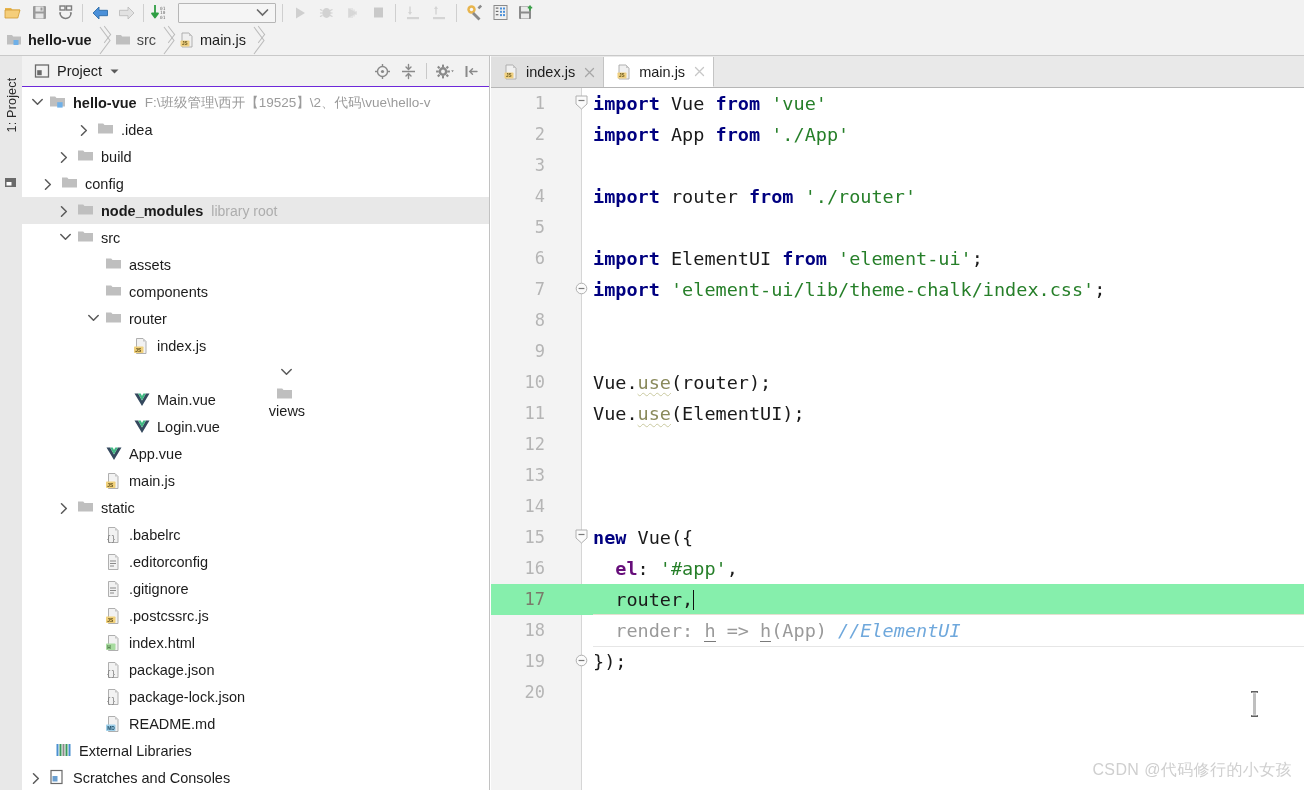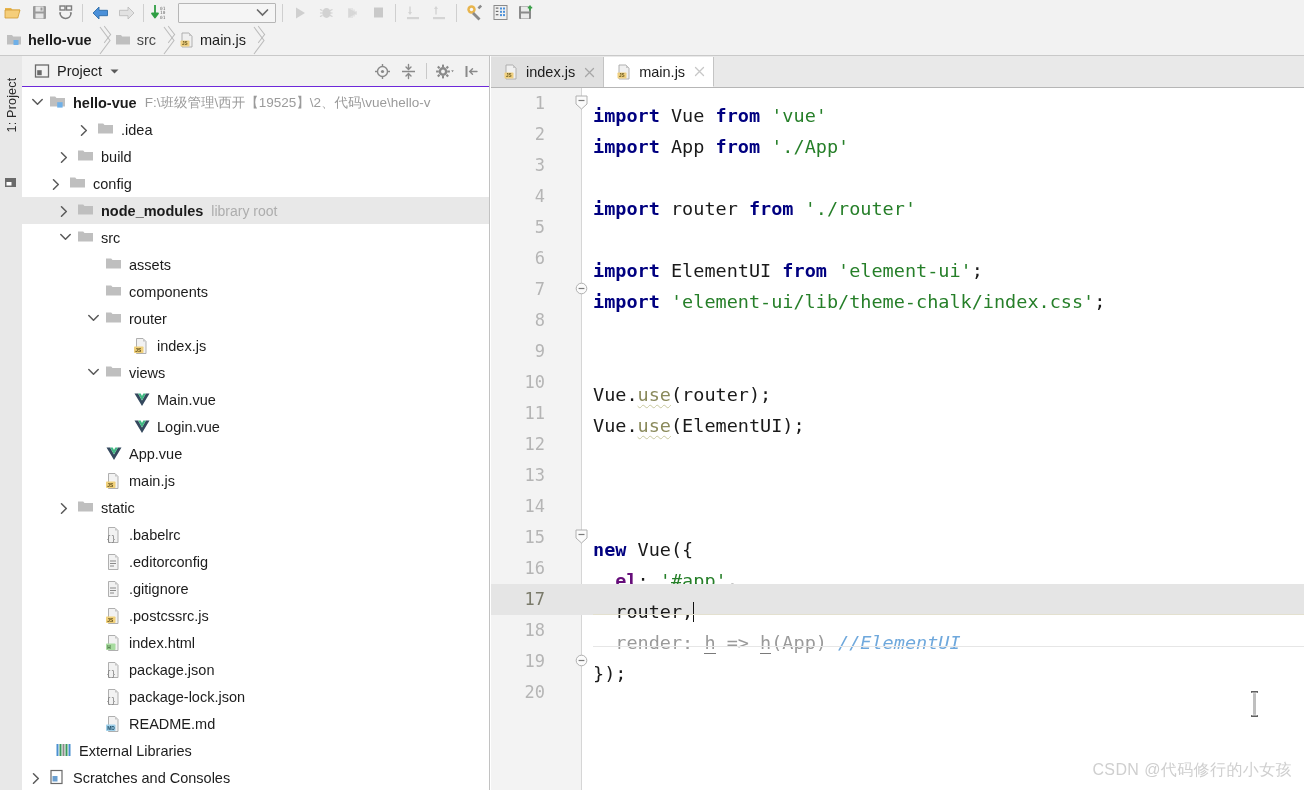--- a/index.html
+++ b/index.html
@@ -113,29 +113,29 @@
   .tab-name{font-size:14.5px;color:#1c1c1c;margin-left:7px;}
   .tab-x{margin-left:9px;opacity:.55;}
 
   .codearea{position:relative;height:703px;background:#ffffff;overflow:hidden;}
   .gutter{
     position:absolute;left:0;top:0;width:90px;height:703px;
     background:#f3f3f3;border-right:1px solid #d6d6d6;
   }
   .code-lines{position:absolute;left:0;top:0;width:813px;height:703px;}
   .ln-row{position:relative;height:31px;}
-  .ln-row.cur{background:#e5e5e5;}
+  .ln-row.cur{background:#86efac;}
   .ln-row.cur .ln-num{color:#7a7a6a;}
   .ln-num{
     position:absolute;left:0;top:0;width:54px;height:31px;line-height:31px;
     text-align:right;font-family:"DejaVu Sans Mono", monospace;font-size:17px;color:#b5b5b5;
   }
   .fold{position:absolute;left:84px;top:7px;}
   .ln-code{
-    position:absolute;left:102px;top:12px;height:31px;line-height:31px;
+    position:absolute;left:102px;top:0;height:31px;line-height:31px;
     font-family:"DejaVu Sans Mono", monospace;font-size:18.5px;color:#1a1a1a;
     white-space:pre;
   }
   .kw{color:#000080;font-weight:bold;}
   .str{color:#267f29;}
   .fn{color:#8a8a5c;}
   .prop{color:#660e7a;font-weight:bold;}
   .cmt{color:#6fa8dc;font-style:italic;}
   .dim{color:#9a9a9a;}
   .wavy{
@@ -461,21 +461,21 @@
               <path d="M1.5 0.8L6.3 5.5 1.5 10.2" fill="none" stroke="#5a5a5a" stroke-width="1.5" stroke-linecap="round" stroke-linejoin="round"></path>
             </svg>
           </span>
           <span class="ticon">
             <svg class="gl" width="18" height="16" viewBox="0 0 18 16">
               <path d="M1 2.5h5.2l1.3 1.6H16v8.4H1z" fill="#bfbfbf"></path>
             </svg>
           </span>
           <span class="tlabel">build</span>
         </div>
-        <div class="trow" style="padding-left: 24px;">
+        <div class="trow" style="padding-left: 16px;">
           <span class="tw">
             <svg width="9" height="11" viewBox="0 0 9 11">
               <path d="M1.5 0.8L6.3 5.5 1.5 10.2" fill="none" stroke="#5a5a5a" stroke-width="1.5" stroke-linecap="round" stroke-linejoin="round"></path>
             </svg>
           </span>
           <span class="ticon">
             <svg class="gl" width="18" height="16" viewBox="0 0 18 16">
               <path d="M1 2.5h5.2l1.3 1.6H16v8.4H1z" fill="#bfbfbf"></path>
             </svg>
           </span>
@@ -544,21 +544,21 @@
           <span class="ticon">
             <svg class="gl" width="17" height="18" viewBox="0 0 17 18">
               <path d="M3.5 1.5h6.5l3 3v12h-9.5z" fill="#f2f2f2" stroke="#a6a6a6" stroke-width=".9"></path>
               <path d="M10 1.5l3 3h-3z" fill="#c6c6c6"></path>
               <rect x="1" y="9.5" width="9.5" height="6.5" rx=".8" fill="#f0d07a"></rect>
               <text x="2.3" y="14.7" font-family="sans-serif" font-size="4.8" font-weight="bold" fill="#5a4a18">JS</text>
             </svg>
           </span>
           <span class="tlabel">index.js</span>
         </div>
-        <div class="trow" style="padding-left: 60px;">
+        <div class="trow" style="padding-left: 60px; flex-direction: column;">
           <span class="tw">
             <svg width="11" height="9" viewBox="0 0 11 9">
               <path d="M0.8 1.5L5.5 6.3 10.2 1.5" fill="none" stroke="#5a5a5a" stroke-width="1.5" stroke-linecap="round" stroke-linejoin="round"></path>
             </svg>
           </span>
           <span class="ticon">
             <svg class="gl" width="18" height="16" viewBox="0 0 18 16">
               <path d="M1 2.5h5.2l1.3 1.6H16v8.4H1z" fill="#bfbfbf"></path>
             </svg>
           </span>

